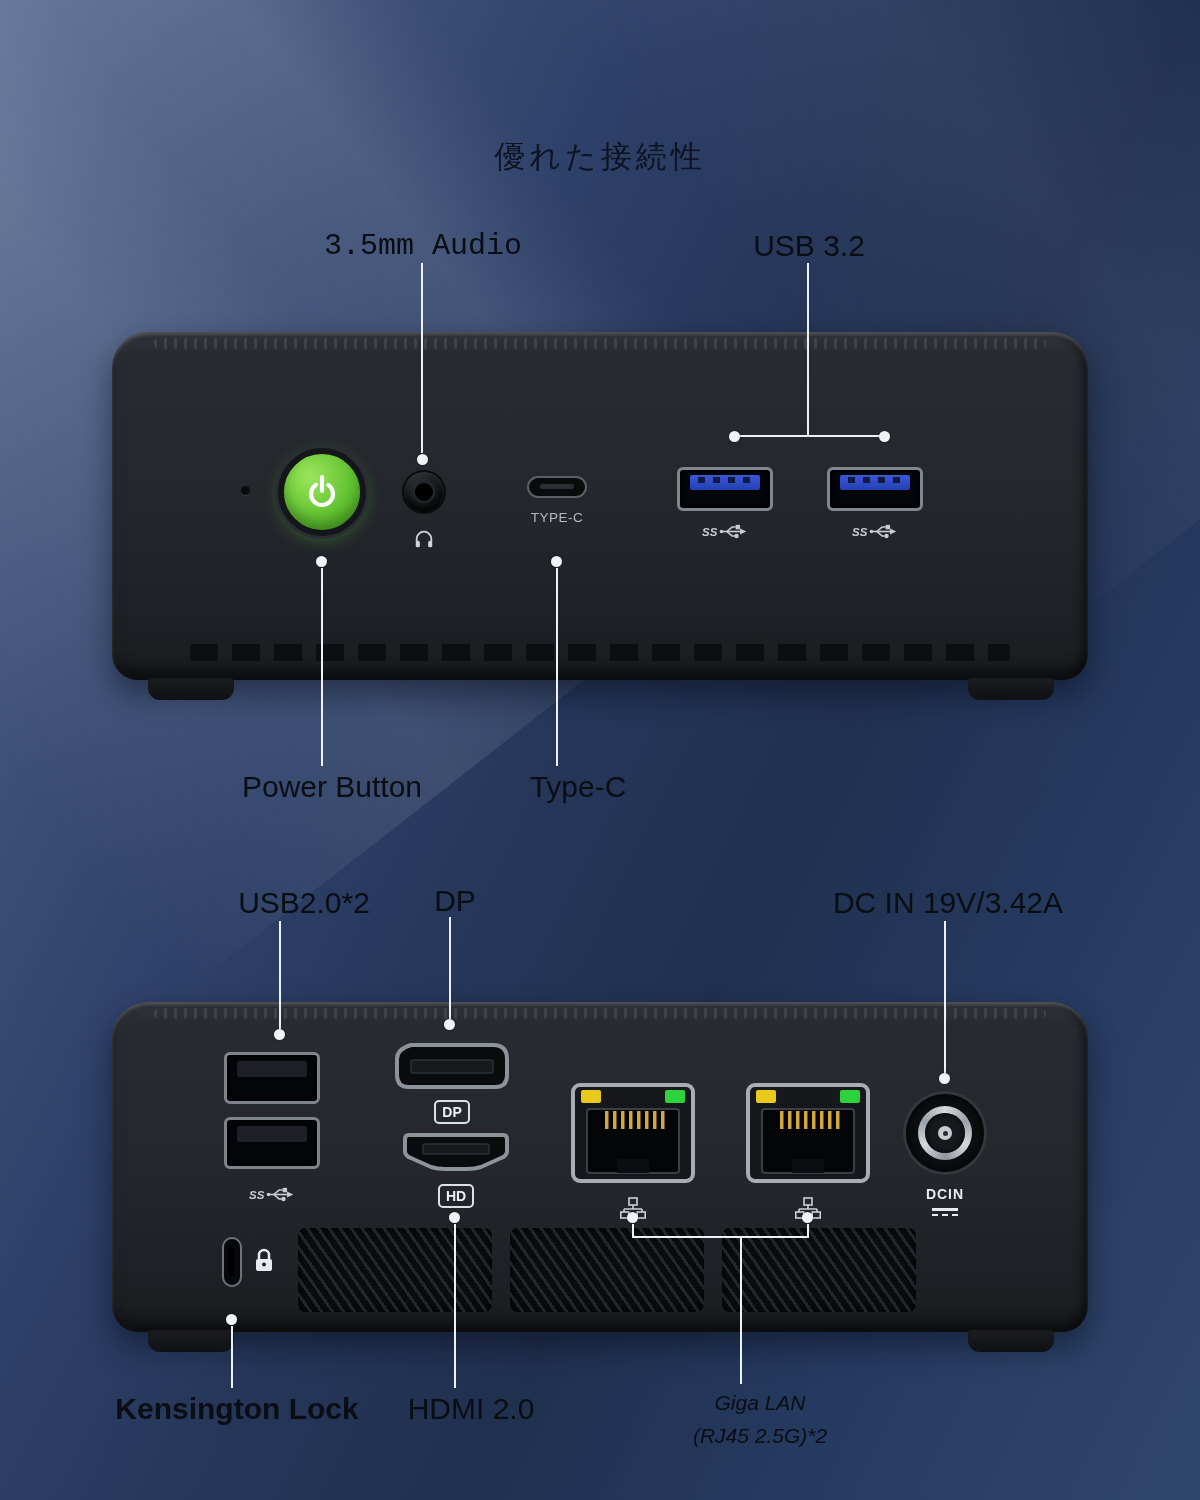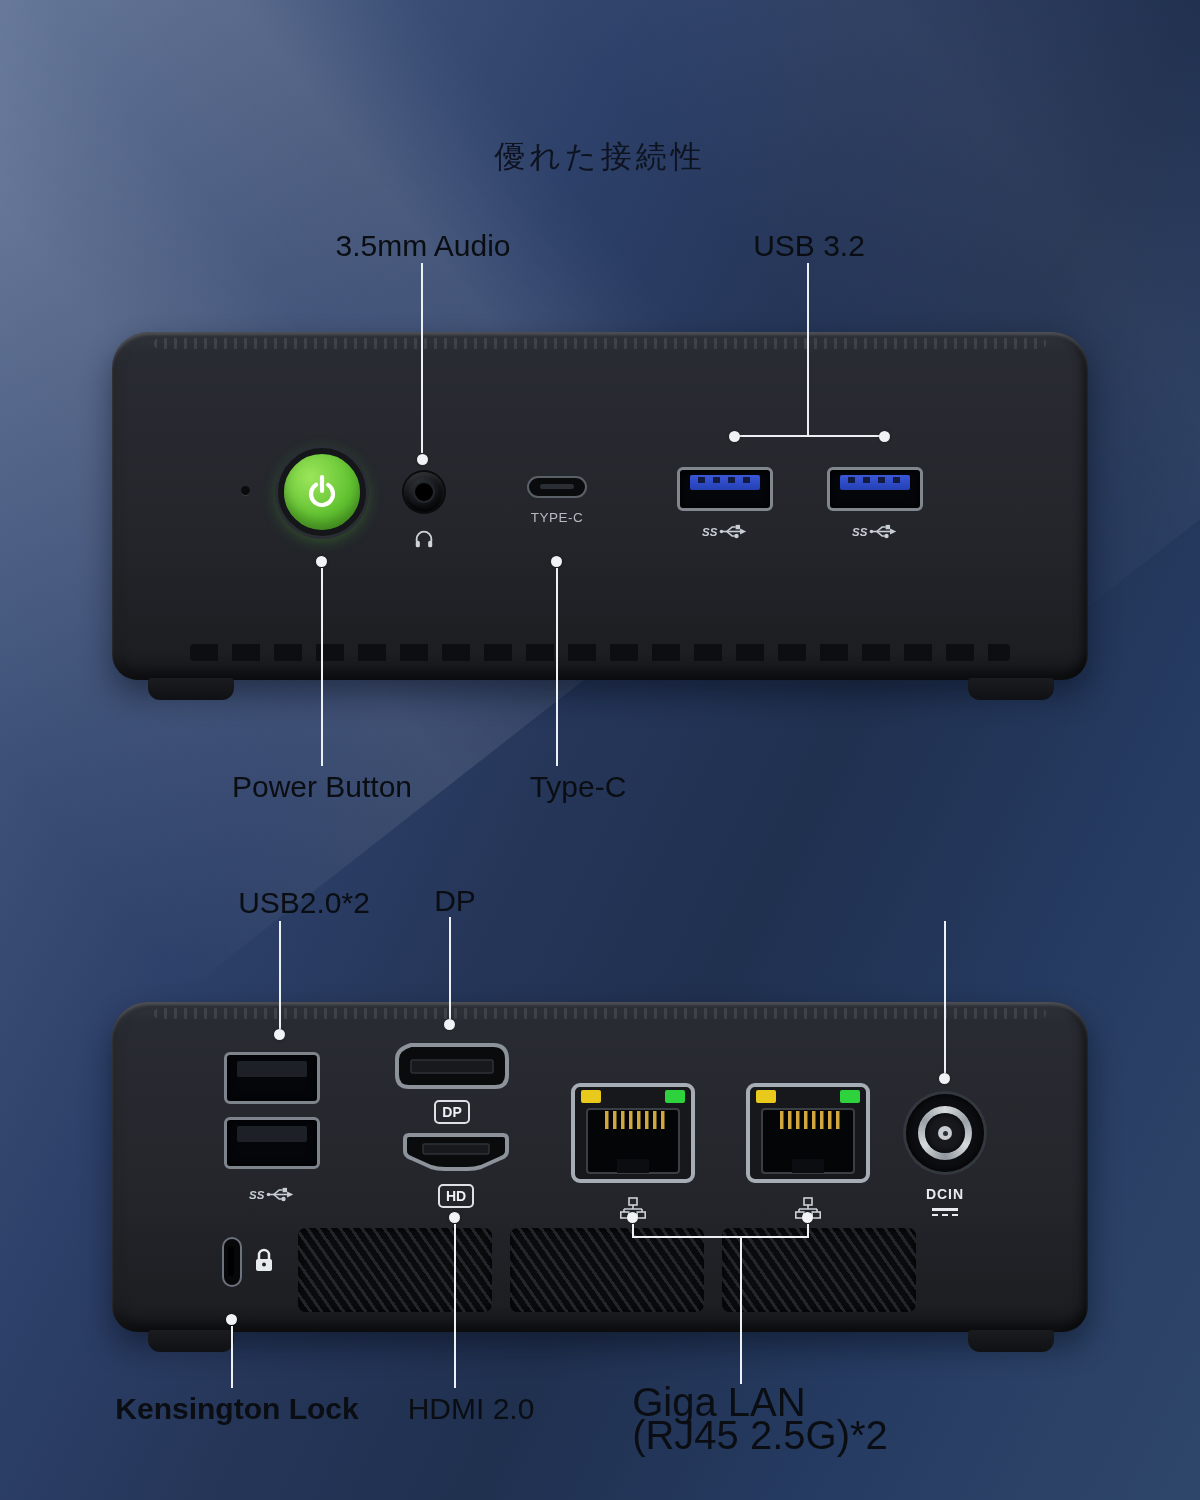--- a/index.html
+++ b/index.html
@@ -64,21 +64,21 @@
   .dcin-line2{position:absolute;left:820px;top:212px;width:26px;height:0;border-bottom:2.5px dashed #e8ebef;}
   .kens{position:absolute;left:110px;top:235px;width:20px;height:50px;border:2.5px solid #6d737c;border-radius:10px;background:#07080a;box-sizing:border-box;}
   .kens::after{content:"";position:absolute;left:4px;top:7px;width:6px;height:30px;border-radius:4px;background:#000;}
   .lock-icon{position:absolute;left:141px;top:246px;width:22px;height:26px;}
   .mesh{position:absolute;top:226px;height:84px;width:194px;background:#0a0b0d;border-radius:8px;box-shadow:inset 0 0 10px #000;overflow:hidden;}
   .mesh::after{content:"";position:absolute;inset:0;background:repeating-linear-gradient(55deg,rgba(82,88,97,0.35) 0 3px,rgba(0,0,0,0) 3px 9px);}
   .eth-icon{position:absolute;width:26px;height:22px;}
 
   
   .clabel{position:absolute;transform:translateX(-50%);font-size:30px;color:#0a0d12;white-space:nowrap;}
-  .clabel-2line{position:absolute;transform:translateX(-50%);font-size:40px;color:#0a0d12;text-align:left;line-height:33px;white-space:nowrap;}
+  .clabel-2line{position:absolute;transform:translateX(-50%);font-size:21px;color:#0a0d12;text-align:center;line-height:33px;white-space:nowrap;font-style:italic;}
   .cline{position:absolute;background:#edf0f4;}
   .v{width:2px;} .h{height:2px;}
   .cdot{position:absolute;width:11px;height:11px;border-radius:50%;background:#f0f3f6;box-shadow:0 0 3px rgba(0,0,0,0.35);}
 </style>
 </head>
 <body>
 
 <div class="stage">
   <div class="streak s1"></div>
   <div class="streak s2"></div>
@@ -245,46 +245,47 @@
       <circle cx="11" cy="16.5" r="2" fill="#22262b"></circle>
     </svg>
 
     <div class="mesh" style="left:186px;"></div>
     <div class="mesh" style="left:398px;"></div>
     <div class="mesh" style="left:610px;"></div>
   </div>
   <div class="foot" style="left:148px;top:1330px;"></div>
   <div class="foot" style="left:968px;top:1330px;"></div>
 
-  <div class="clabel" style="left:423px;top:229px;">3.5mm Audio</div>
+  <div class="clabel" style="left:423px;top:229px;font-family:Liberation Mono, monospace;">3.5mm Audio</div>
   <div class="cline v" style="left:421px;top:263px;height:190px;"></div>
   <div class="cdot" style="left:417px;top:454px;"></div>
 
   <div class="clabel" style="left:809px;top:229px;text-align:right;">USB 3.2</div>
   <div class="cline v" style="left:807px;top:263px;height:172px;"></div>
   <div class="cline h" style="left:734px;top:435px;width:147px;"></div>
   <div class="cdot" style="left:729px;top:431px;"></div>
   <div class="cdot" style="left:879px;top:431px;"></div>
 
   <div class="cdot" style="left:316px;top:556px;"></div>
   <div class="cline v" style="left:321px;top:568px;height:198px;"></div>
-  <div class="clabel" style="left:322px;top:770px;">Power Button</div>
+  <div class="clabel" style="left:332px;top:770px;">Power Button</div>
 
   <div class="cdot" style="left:551px;top:556px;"></div>
   <div class="cline v" style="left:556px;top:568px;height:198px;"></div>
   <div class="clabel" style="left:578px;top:770px;">Type-C</div>
 
   <div class="clabel" style="left:304px;top:886px;">USB2.0*2</div>
   <div class="cline v" style="left:279px;top:921px;height:108px;"></div>
   <div class="cdot" style="left:274px;top:1029px;"></div>
 
   <div class="clabel" style="left:455px;top:884px;">DP</div>
   <div class="cline v" style="left:449px;top:917px;height:102px;"></div>
   <div class="cdot" style="left:444px;top:1019px;"></div>
 
+  <div class="clabel" style="left:948px;top:886px;">DC IN 19V/3.42A</div>
   <div class="cline v" style="left:944px;top:921px;height:152px;"></div>
   <div class="cdot" style="left:939px;top:1073px;"></div>
 
   <div class="cdot" style="left:226px;top:1314px;"></div>
   <div class="cline v" style="left:231px;top:1326px;height:62px;"></div>
   <div class="clabel" style="left:237px;top:1392px;font-weight:bold;">Kensington Lock</div>
 
   <div class="cdot" style="left:449px;top:1212px;"></div>
   <div class="cline v" style="left:454px;top:1224px;height:164px;"></div>
   <div class="clabel" style="left:471px;top:1392px;">HDMI 2.0</div>

